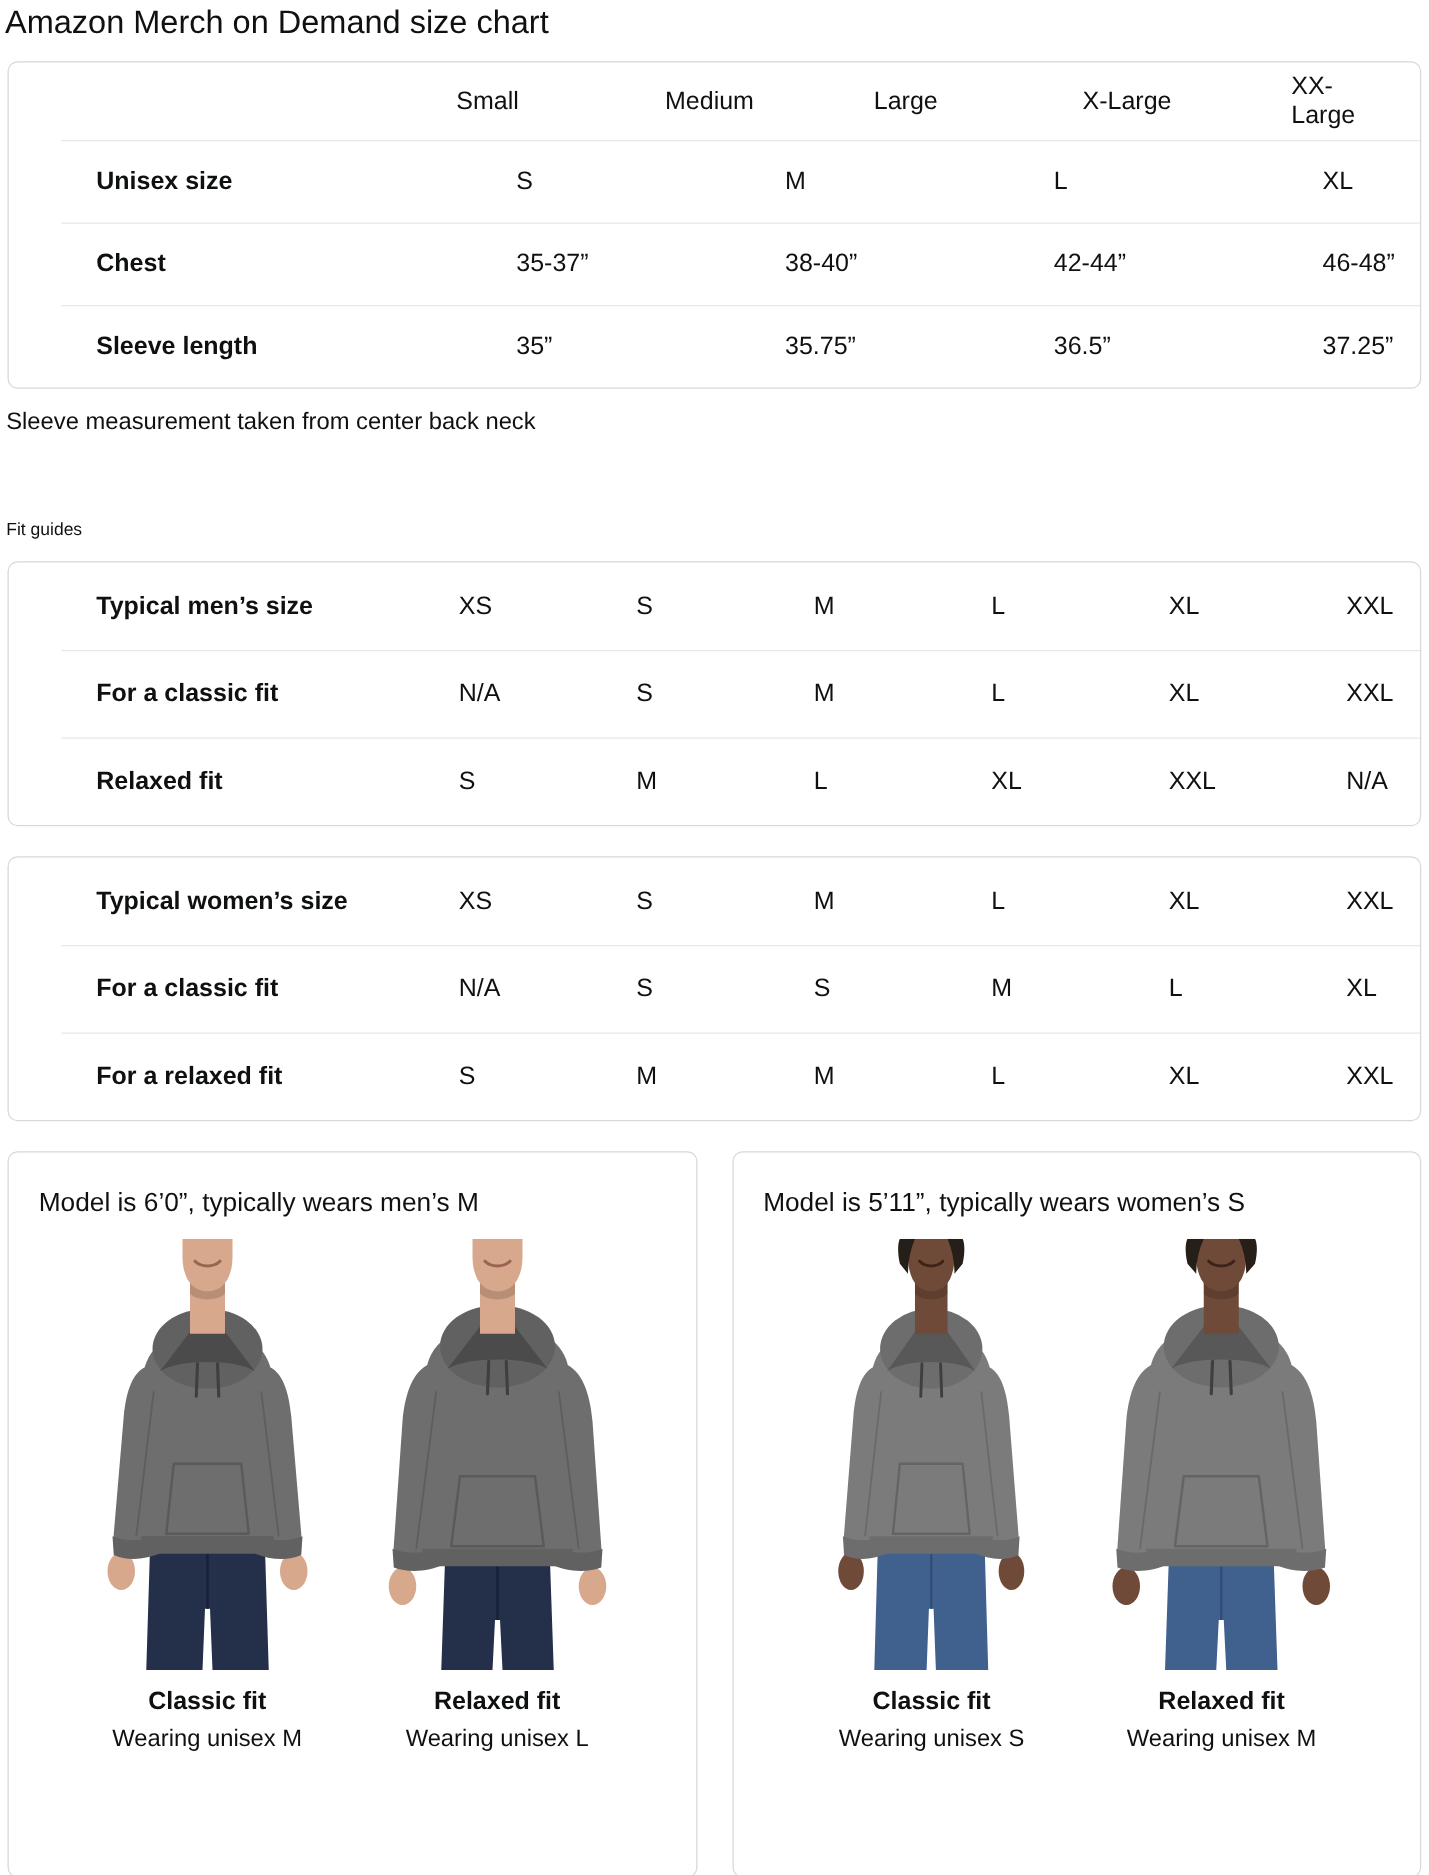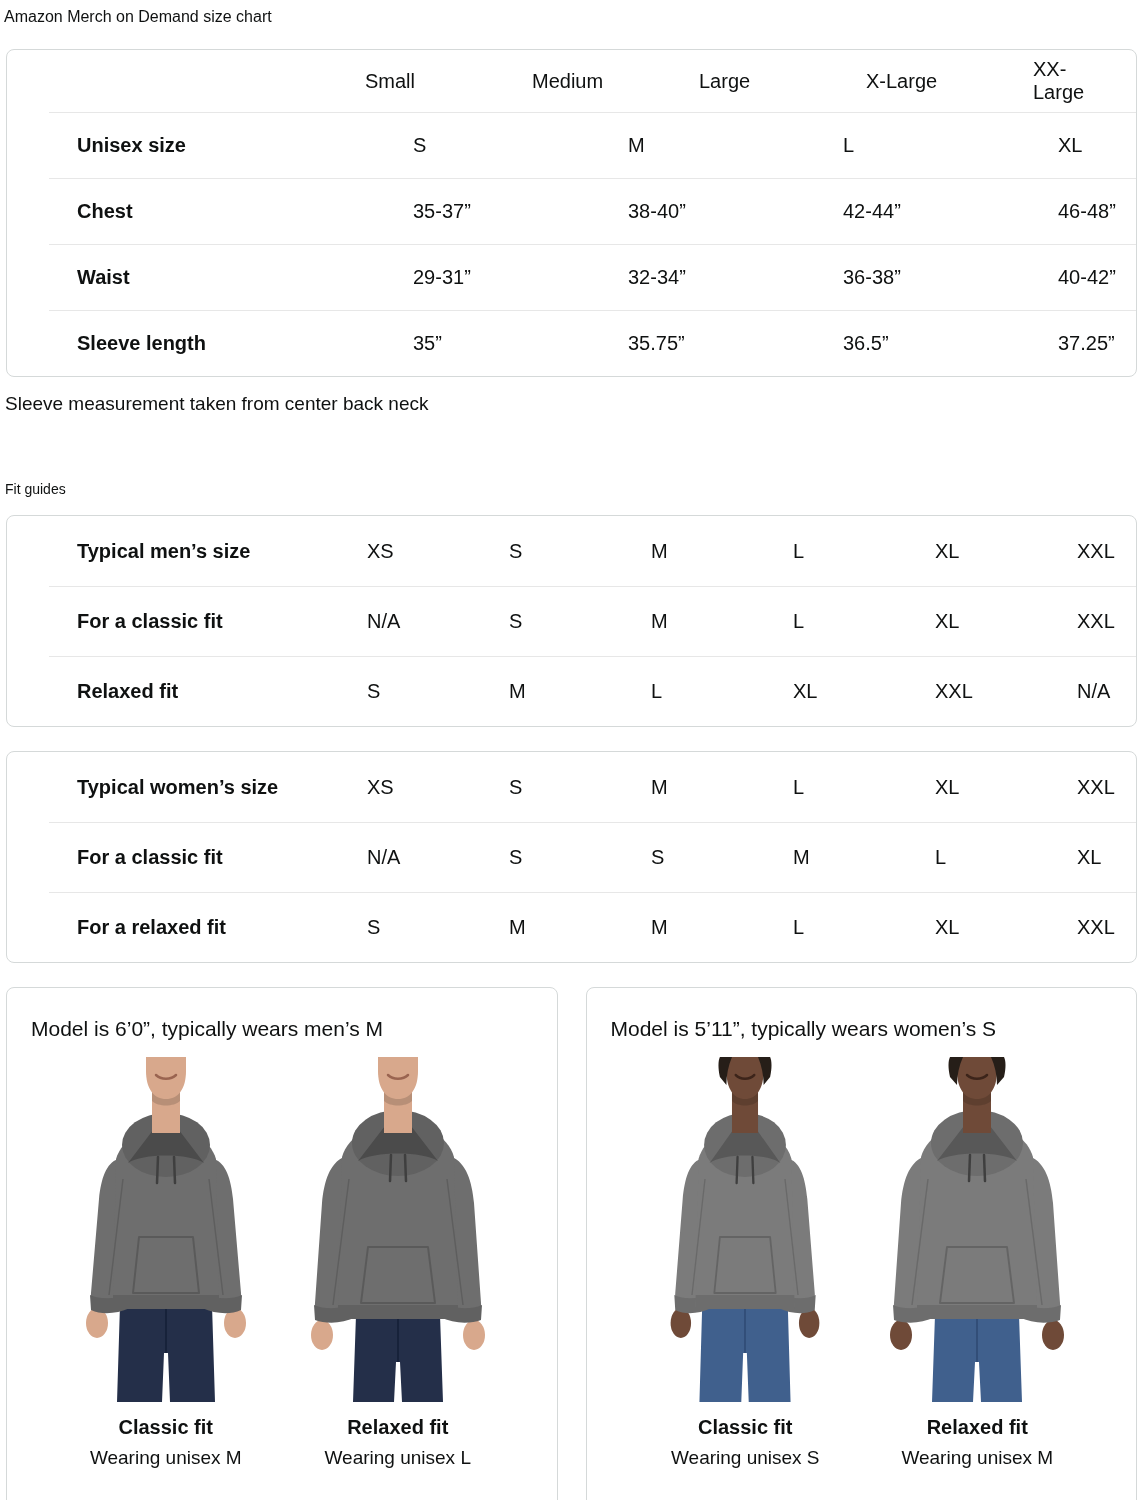--- a/index.html
+++ b/index.html
@@ -5,21 +5,21 @@
   * { box-sizing: border-box; }
   html, body { margin: 0; padding: 0; }
   body {
     width: 1143px; height: 1500px;
     background: #ffffff;
     color: #0f1111;
     font-family: "Liberation Sans", sans-serif;
     overflow: hidden;
   }
   .page-title {
-    font-size: 16px; font-weight: 400;
+    font-size: 26px; font-weight: 400;
     line-height: 26px;
     margin: 4px 0 0 4px;
   }
   .card {
     background: #fff;
     border: 1px solid #d5d9d9;
     border-radius: 8px;
     padding-left: 42px;
   }
   .table-card { margin: 19px 6px 0 6px; }
@@ -147,28 +147,20 @@
   </div>
   <div class="grid-row size-grid size-row">
     <div class="cell label-cell">Chest</div>
     <div class="cell">35-37”</div>
     <div class="cell">38-40”</div>
     <div class="cell">42-44”</div>
     <div class="cell">46-48”</div>
     <div class="cell">80-52”</div>
   </div>
   <div class="grid-row size-grid size-row">
-    <div class="cell label-cell">Waist</div>
-    <div class="cell">29-31”</div>
-    <div class="cell">32-34”</div>
-    <div class="cell">36-38”</div>
-    <div class="cell">40-42”</div>
-    <div class="cell">44-46”</div>
-  </div>
-  <div class="grid-row size-grid size-row">
     <div class="cell label-cell">Sleeve length</div>
     <div class="cell">35”</div>
     <div class="cell">35.75”</div>
     <div class="cell">36.5”</div>
     <div class="cell">37.25”</div>
     <div class="cell">38”</div>
   </div>
 </div>
 
 <div class="note-text">Sleeve measurement taken from center back neck</div>

